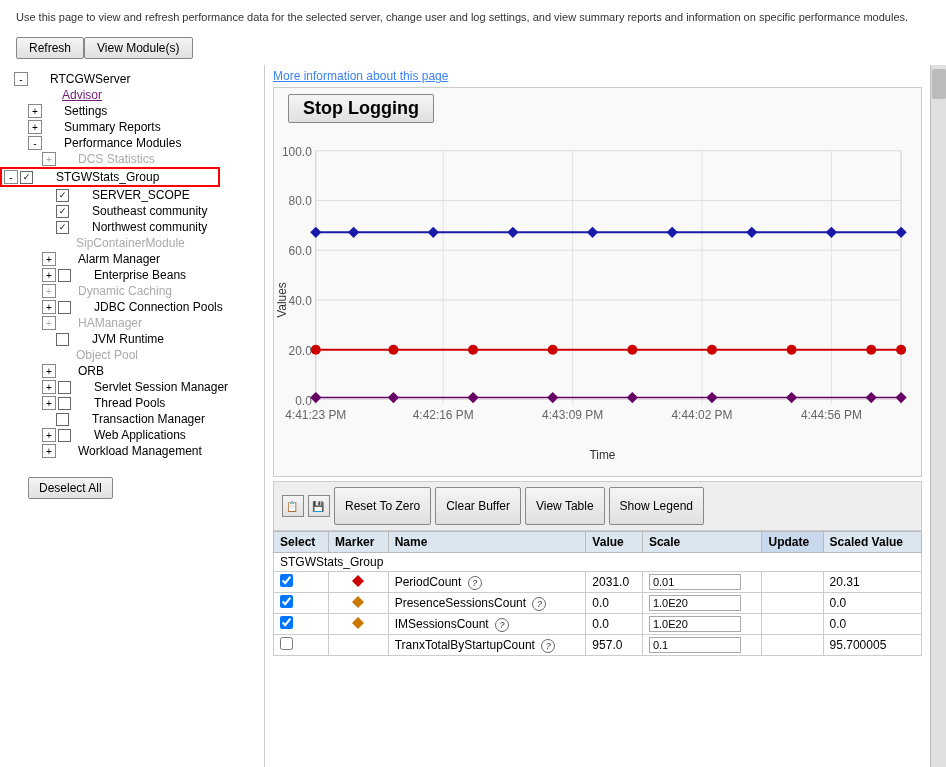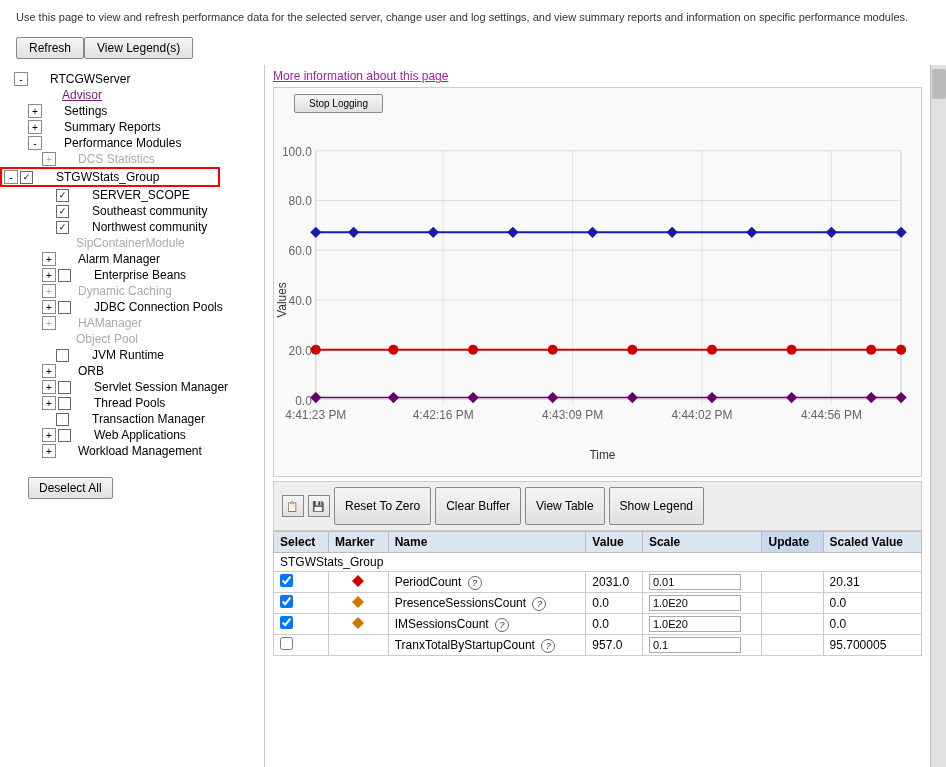--- a/index.html
+++ b/index.html
@@ -18,23 +18,23 @@
     .indent3 { padding-left: 42px; }
     .indent4 { padding-left: 56px; }
     .expander { width: 14px; height: 14px; border: 1px solid #888; background: #fff; display: inline-flex; align-items: center; justify-content: center; font-size: 10px; margin-right: 2px; flex-shrink: 0; cursor: pointer; }
     .checkbox-icon { width: 13px; height: 13px; border: 1px solid #666; background: #fff; display: inline-flex; align-items: center; justify-content: center; font-size: 9px; margin-right: 3px; flex-shrink: 0; }
     .checkbox-icon.checked { background: #fff; }
     .tree-link { color: #701a75; text-decoration: underline; cursor: pointer; }
     .item-label { font-size: 12px; margin-left: 20px; }
     .deselect-btn { margin: 8px 14px; padding: 3px 10px; border: 1px solid #888; background: linear-gradient(to bottom, #f5f5f5, #e0e0e0); cursor: pointer; font-size: 12px; border-radius: 2px; }
     
     .right-panel { flex: 1; display: flex; flex-direction: column; overflow: hidden; padding: 4px 8px; }
-    .more-info-link { color: #a21caf; text-decoration: underline; cursor: pointer; font-size: 12px; margin-bottom: 4px; display: inline-block; }
+    .more-info-link { color: #3b82f6; text-decoration: underline; cursor: pointer; font-size: 12px; margin-bottom: 4px; display: inline-block; }
     .chart-area { border: 1px solid #ccc; background: #f9f9f9; flex-shrink: 0; position: relative; height: 390px; }
-    .stop-logging-btn { position: absolute; top: 6px; left: 20px; padding: 3px 14px; border: 1px solid #888; background: linear-gradient(to bottom, #f5f5f5, #e0e0e0); cursor: pointer; font-size: 10px; border-radius: 2px; }
+    .stop-logging-btn { position: absolute; top: 6px; left: 14px; padding: 3px 14px; border: 1px solid #888; background: linear-gradient(to bottom, #f5f5f5, #e0e0e0); cursor: pointer; font-size: 18px; border-radius: 2px; font-weight: bold; }
     .chart-container { position: absolute; top: 36px; left: 0; right: 0; bottom: 0; }
     svg.chart { width: 100%; height: 100%; }
     
     .bottom-controls { border: 1px solid #ccc; background: #eee; padding: 5px 8px; display: flex; gap: 4px; align-items: center; flex-shrink: 0; margin-top: 4px; }
     .icon-btn { width: 22px; height: 22px; border: 1px solid #888; background: linear-gradient(to bottom, #f5f5f5, #e0e0e0); cursor: pointer; display: flex; align-items: center; justify-content: center; font-size: 10px; }
     .ctrl-btn { padding: 11px 10px; border: 1px solid #888; background: linear-gradient(to bottom, #f5f5f5, #e0e0e0); cursor: pointer; font-size: 12px; border-radius: 2px; }
     
     .data-table { width: 100%; border-collapse: collapse; flex-shrink: 0; }
     .data-table th { background: #dce6f1; border: 1px solid #bbb; padding: 3px 6px; text-align: left; font-weight: bold; font-size: 12px; }
     .data-table th.update-col { background: #c8d8ed; }
@@ -48,21 +48,21 @@
   </style>
 </head>
 <body>
 
 <div class="page">
 
   <div class="top-desc">Use this page to view and refresh performance data for the selected server, change user and log settings, and view summary reports and information on specific performance modules.</div>
 
   <div class="toolbar">
     <button class="btn">Refresh</button>
-    <button class="btn">View Legend(s)</button>
+    <button class="btn">View Module(s)</button>
   </div>
 
   <div class="main-content">
 
     <div class="sidebar">
       
       <div class="tree-item indent1">
         <span class="expander">-</span>
         <span class="item-label">RTCGWServer</span>
       </div>
@@ -139,29 +139,29 @@
         <span class="expander">+</span>
         <span class="checkbox-icon"></span>
         <span class="item-label">JDBC Connection Pools</span>
       </div>
       
       <div class="tree-item indent3 disabled">
         <span class="expander">+</span>
         <span class="item-label">HAManager</span>
       </div>
       
+      <div class="tree-item indent3">
+        <span style="width:14px;display:inline-block;"></span>
+        <span class="checkbox-icon"></span>
+        <span class="item-label">JVM Runtime</span>
+      </div>
+      
       <div class="tree-item indent3 disabled">
         <span style="width:14px;display:inline-block;"></span>
         <span class="item-label">Object Pool</span>
-      </div>
-      
-      <div class="tree-item indent3">
-        <span style="width:14px;display:inline-block;"></span>
-        <span class="checkbox-icon"></span>
-        <span class="item-label">JVM Runtime</span>
       </div>
       
       <div class="tree-item indent3">
         <span class="expander">+</span>
         <span class="item-label">ORB</span>
       </div>
       
       <div class="tree-item indent3">
         <span class="expander">+</span>
         <span class="checkbox-icon"></span>

